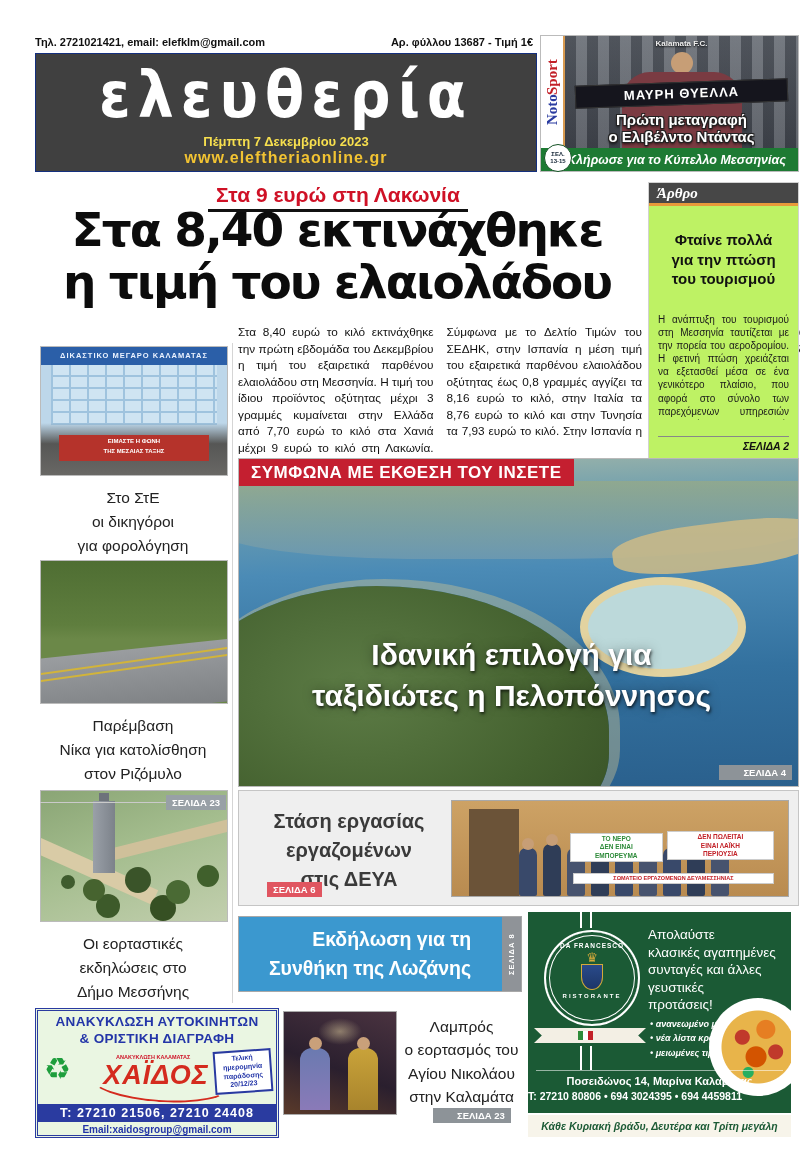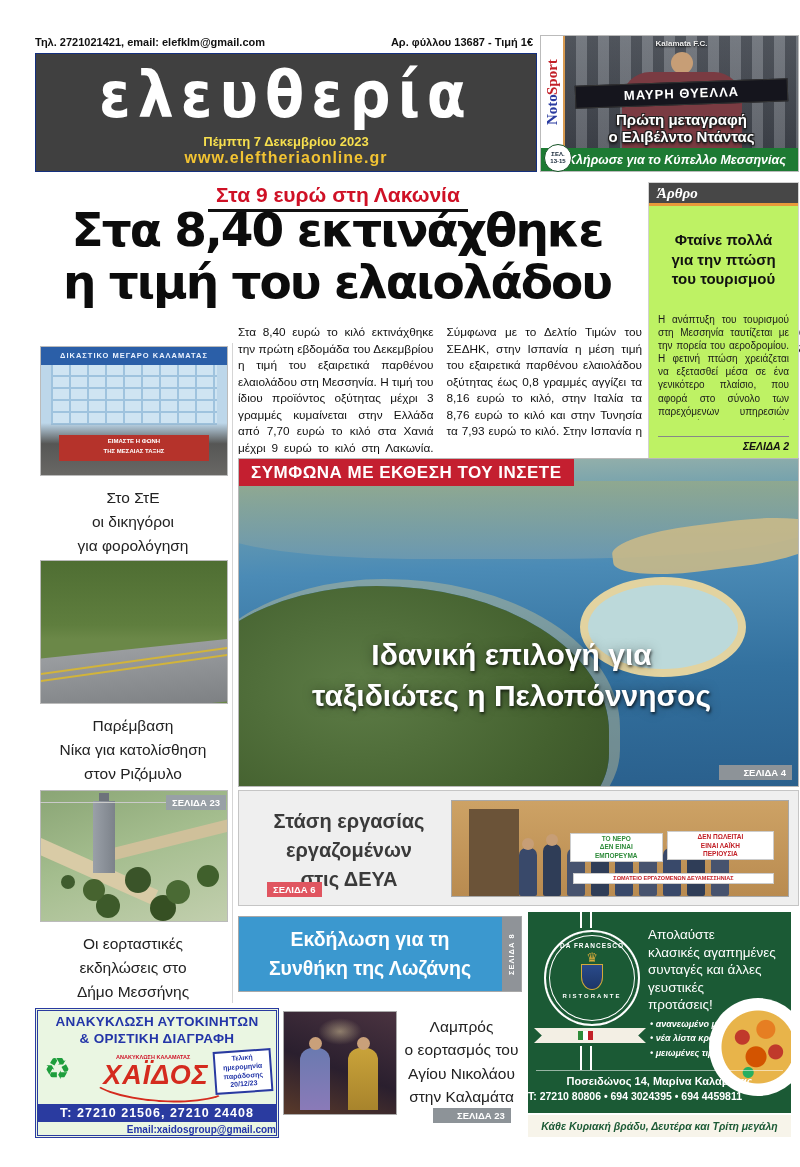--- a/index.html
+++ b/index.html
@@ -155,21 +155,21 @@
          line-height:1.25;padding:1px 2px;}
   .dp-bn1{left:35%;top:34%;width:26%;font-size:6.5px;color:#2e8b3a;}
   .dp-bn2{left:64%;top:32%;width:30%;font-size:6.5px;color:#c22128;}
   .dp-bn3{left:36%;top:76%;width:58%;font-size:5.5px;color:#c22128;}
 
   
   .lausanne{position:absolute;left:238px;top:916px;width:282px;height:74px;background:#3b98cf;
             border:1px solid #a8a8a8;overflow:hidden;}
   .lz-title{position:absolute;left:0;right:20px;top:0;bottom:0;display:flex;align-items:center;
             justify-content:center;color:#fff;font-weight:bold;font-size:19.5px;line-height:1.5;
-            text-align:center;}
+            text-align:right;}
   .lz-strip{position:absolute;right:0;top:0;bottom:0;width:19px;background:#8f9398;color:#fff;
             display:flex;align-items:center;justify-content:center;writing-mode:vertical-rl;
             transform:rotate(180deg);font-size:7.5px;font-weight:bold;letter-spacing:1px;}
 
   
   .xaidos{position:absolute;left:35px;top:1008px;width:238px;height:124px;background:#eaf6e2;
           border:3px double #2a3ba0;overflow:hidden;}
   .xa-title{text-align:center;color:#2335a8;font-weight:bold;font-size:13.5px;line-height:1.25;
             margin-top:3px;letter-spacing:.3px;}
   .xa-mid{position:relative;height:56px;}
@@ -178,21 +178,21 @@
   .xa-brand{position:absolute;left:58px;top:12px;width:120px;text-align:center;color:#d42b1e;
             font-weight:bold;font-style:italic;font-size:27px;letter-spacing:1px;}
   .xa-swoosh{position:absolute;left:52px;top:14px;width:136px;height:36px;border:2px solid #d42b1e;
              border-color:#d42b1e transparent transparent transparent;border-radius:50%;
              transform:rotate(-176deg);}
   .xa-dead{position:absolute;right:4px;top:2px;width:52px;background:#fff;border:2px solid #2a3ba0;
            transform:rotate(-4deg);color:#2335a8;font-weight:bold;font-size:7px;line-height:1.25;
            text-align:center;padding:2px 1px;}
   .xa-phone{background:#2a3ba0;color:#fff;font-weight:bold;font-size:12.5px;text-align:center;
             height:18px;line-height:18px;letter-spacing:1px;}
-  .xa-mail{text-align:right;color:#2335a8;font-weight:bold;font-size:10px;margin-top:2px;}
+  .xa-mail{text-align:center;color:#2335a8;font-weight:bold;font-size:10px;margin-top:2px;}
 
   
   .agios{position:absolute;left:283px;top:1005px;width:239px;height:122px;}
   .ag-photo{position:absolute;left:0;top:6px;width:112px;height:102px;border:1px solid #aaa;
             background:linear-gradient(200deg,#4a3340,#2a1f2e 55%,#5a3a2a);overflow:hidden;}
   .ag-glow{position:absolute;left:30%;top:6%;width:40%;height:26%;border-radius:50%;
            background:radial-gradient(#d8c79a88,#0000 70%);}
   .pr{position:absolute;bottom:4px;width:30px;height:62px;border-radius:12px 12px 0 0;}
   .pr::before{content:"";position:absolute;top:-11px;left:9px;width:13px;height:13px;border-radius:50%;
               background:#c9a07a;}

